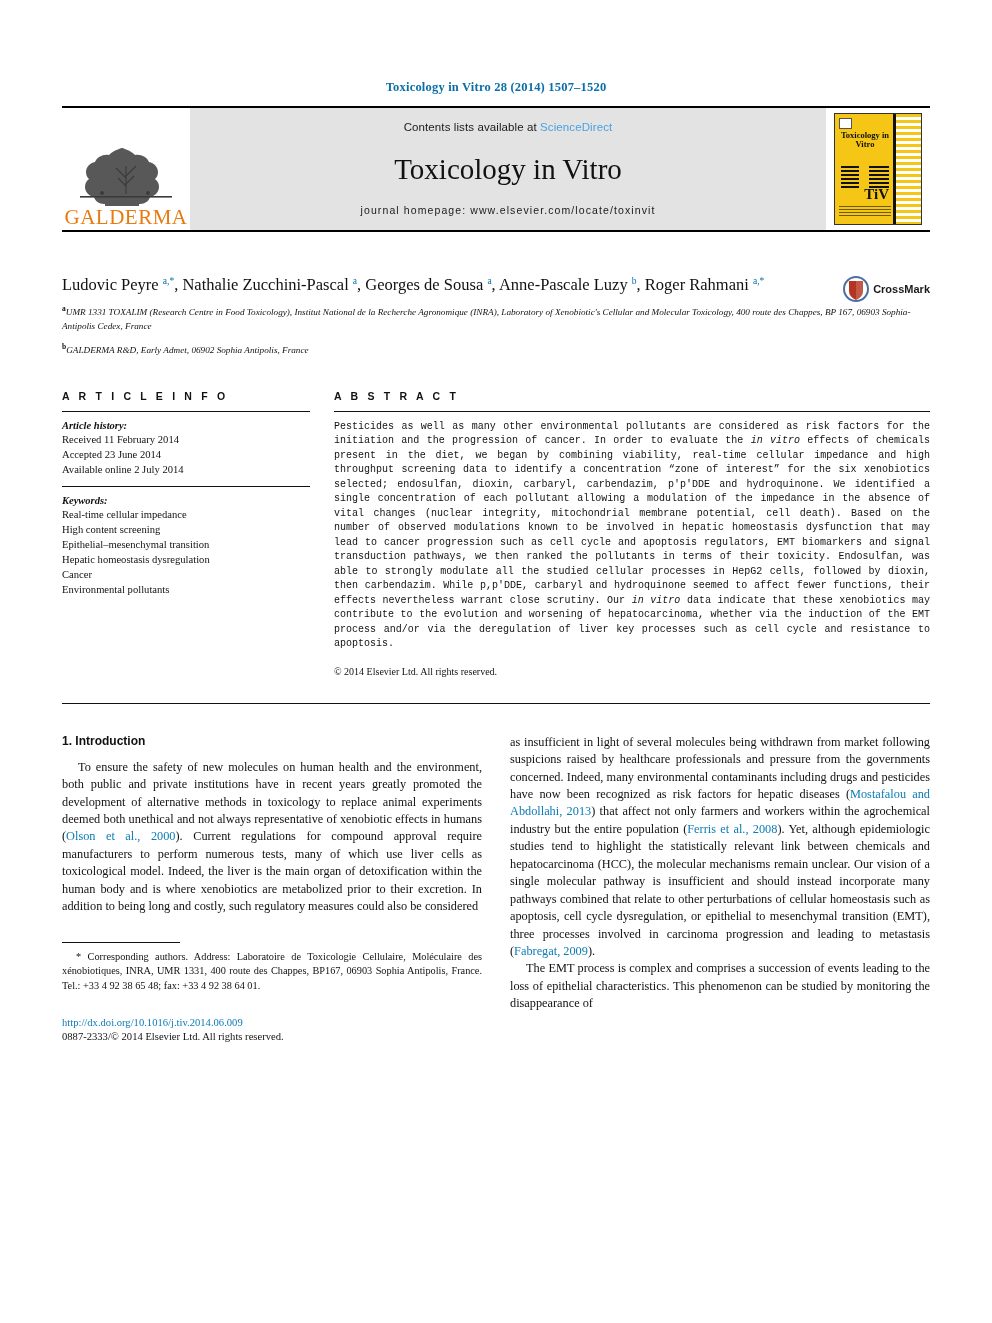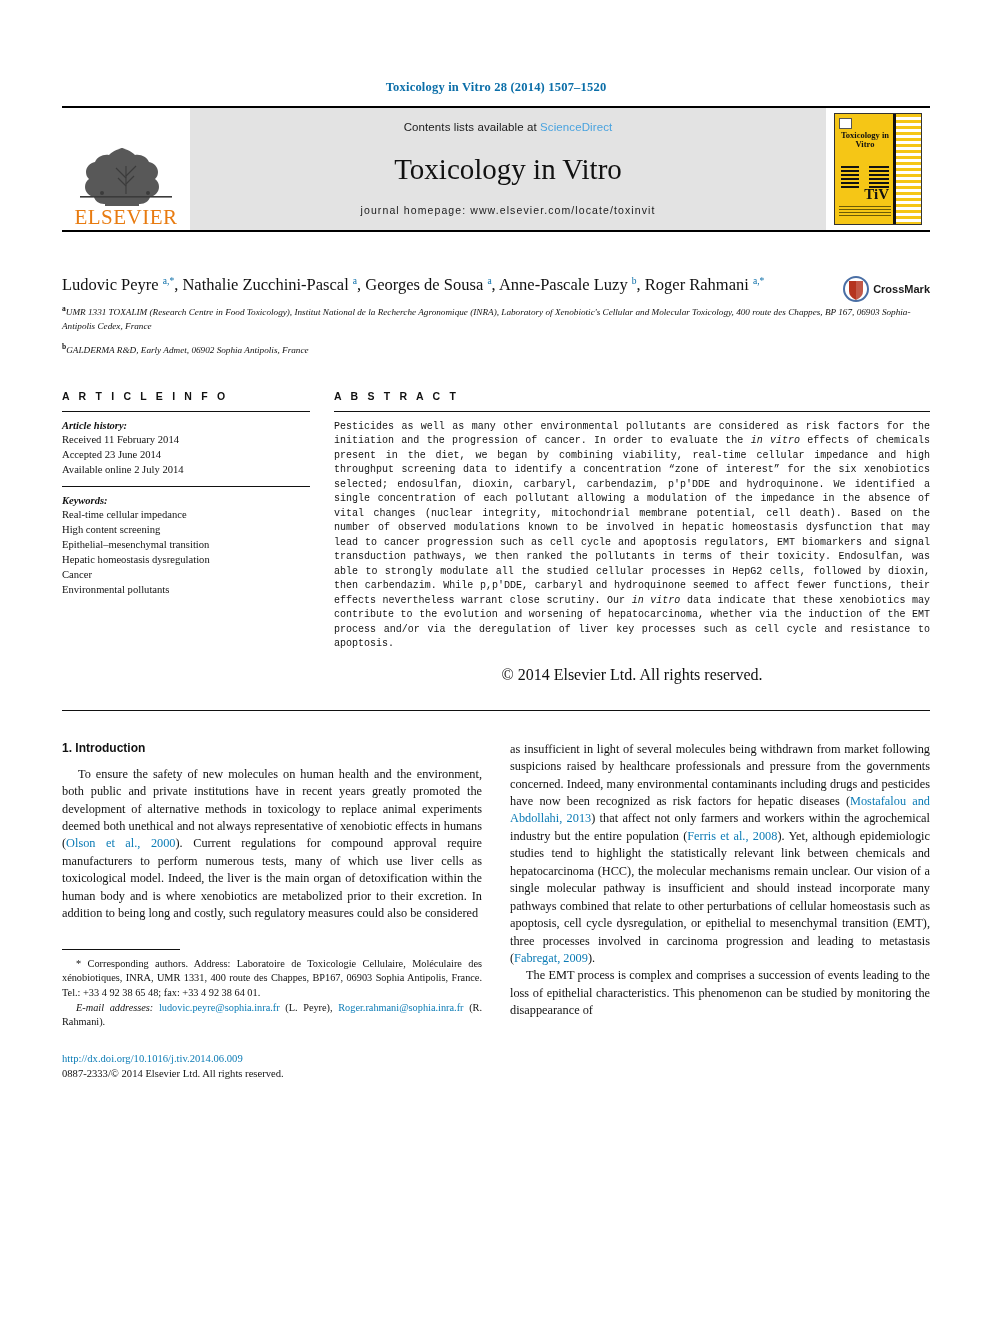--- a/index.html
+++ b/index.html
@@ -214,23 +214,23 @@
   .abstract-p {
     font-family: Liberation Mono, monospace;
     font-size: 10px;
     line-height: 1.45;
     text-align: justify;
     color: #111;
     margin: 0;
   }
   .abstract-p i { font-style: italic; }
   .copyright {
-    text-align: center;
-    font-family: "Liberation Serif", serif;
-    font-size: 16px;
+    text-align: left;
+    font-family: "Liberation Serif", serif;
+    font-size: 10px;
     margin-top: 14px;
     color: #111;
   }
 
   .big-rule { margin: 26px 56px 0 56px; border-top: 1.6px solid #111; }
 
   
   .body-cols {
     margin: 30px 56px 0 56px;
     display: flex;
@@ -308,21 +308,21 @@
           <path d="M54 32 L64 22"></path>
           <path d="M54 42 L46 34"></path>
           <path d="M54 40 L62 32"></path>
         </g>
         <rect x="8" y="52" width="92" height="1.6" fill="#3b3b3b"></rect>
         <g fill="#3b3b3b">
           <circle cx="30" cy="49" r="2"></circle>
           <circle cx="76" cy="49" r="2"></circle>
         </g>
       </svg>
-      <div class="elsevier-word">ELSEVIER</div>
+      <div class="elsevier-word">GALDERMA</div>
     </div>
 
     <div class="center-box">
       <div class="contents-line">
         <span>Contents lists available at </span><span class="sd">ScienceDirect</span>
       </div>
       <div class="journal-title">Toxicology in Vitro</div>
       <div class="homepage-line">journal homepage: www.elsevier.com/locate/toxinvit</div>
     </div>
 
@@ -389,21 +389,20 @@
 
   <div class="body-cols">
 
     <div class="bcol">
       <div class="h1">1. Introduction</div>
       <p class="para">To ensure the safety of new molecules on human health and the environment, both public and private institutions have in recent years greatly promoted the development of alternative methods in toxicology to replace animal experiments deemed both unethical and not always representative of xenobiotic effects in humans (<span class="cite">Olson et al., 2000</span>). Current regulations for compound approval require manufacturers to perform numerous tests, many of which use liver cells as toxicological model. Indeed, the liver is the main organ of detoxification within the human body and is where xenobiotics are metabolized prior to their excretion. In addition to being long and costly, such regulatory measures could also be considered</p>
 
       <div class="footnotes">
         <div class="fn-rule"></div>
         <p class="fn indent">* Corresponding authors. Address: Laboratoire de Toxicologie Cellulaire, Moléculaire des xénobiotiques, INRA, UMR 1331, 400 route des Chappes, BP167, 06903 Sophia Antipolis, France. Tel.: +33 4 92 38 65 48; fax: +33 4 92 38 64 01.</p>
-        <p class="fn indent"><i>E-mail addresses:</i> <span class="lnk">ludovic.peyre@sophia.inra.fr</span> (L. Peyre), <span class="lnk">Roger.rahmani@sophia.inra.fr</span> (R. Rahmani).</p>
       </div>
 
       <div class="doi-block">
         <div class="doi">http://dx.doi.org/10.1016/j.tiv.2014.06.009</div>
         <div class="issn">0887-2333/© 2014 Elsevier Ltd. All rights reserved.</div>
       </div>
     </div>
 
     <div class="bcol">
       <p class="para noind">as insufficient in light of several molecules being withdrawn from market following suspicions raised by healthcare professionals and pressure from the governments concerned. Indeed, many environmental contaminants including drugs and pesticides have now been recognized as risk factors for hepatic diseases (<span class="cite">Mostafalou and Abdollahi, 2013</span>) that affect not only farmers and workers within the agrochemical industry but the entire population (<span class="cite">Ferris et al., 2008</span>). Yet, although epidemiologic studies tend to highlight the statistically relevant link between chemicals and hepatocarcinoma (HCC), the molecular mechanisms remain unclear. Our vision of a single molecular pathway is insufficient and should instead incorporate many pathways combined that relate to other perturbations of cellular homeostasis such as apoptosis, cell cycle dysregulation, or epithelial to mesenchymal transition (EMT), three processes involved in carcinoma progression and leading to metastasis (<span class="cite">Fabregat, 2009</span>).</p>

